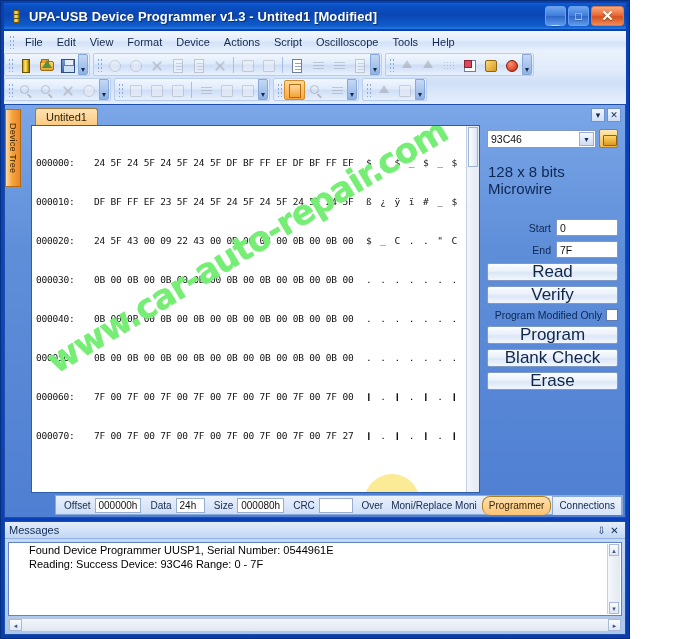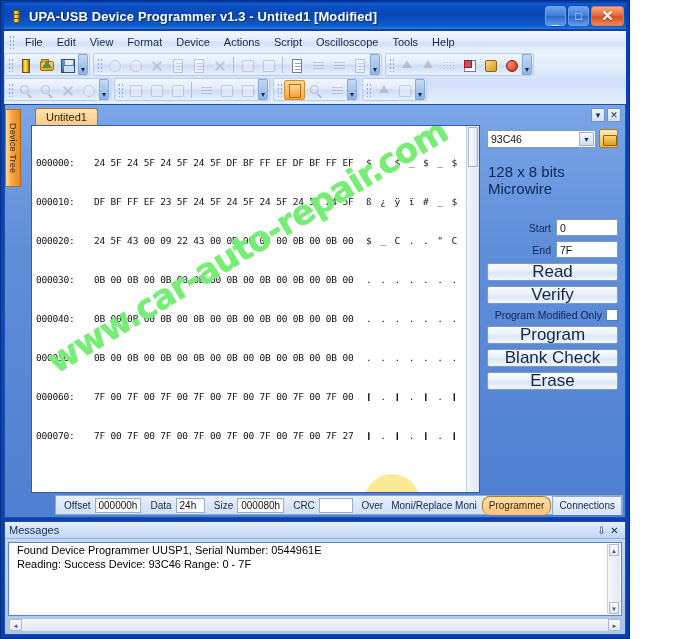--- a/index.html
+++ b/index.html
@@ -280,21 +280,21 @@
     height: 17px; display: flex; align-items: center;
     background: linear-gradient(180deg,#e4eefc,#c2d7f3);
     padding: 0 4px; font-size: 11px; color: #0f2a55; border-bottom: 1px solid #93b2e0;
   }
   .msghead .sp { flex: 1 1 auto; }
   .msghead .hbtn { width: 13px; text-align: center; font-size: 10px; color: #0f2a55; }
   .msgbody {
     position: absolute; left: 3px; right: 3px; top: 20px; bottom: 18px;
     background: #fff; border: 1px solid #5f84bf; overflow: hidden;
   }
-  .msgline { font-size: 11px; color: #000; padding: 1px 8px; white-space: nowrap; }
+  .msgline { font-size: 11px; color: #000; padding: 1px 20px; white-space: nowrap; }
   .msgvscroll { position: absolute; right: 1px; top: 1px; bottom: 1px; width: 13px;
                 background: linear-gradient(90deg,#f4f7fb,#e2e9f3); border-left:1px solid #c3cfe2;}
   .msgvscroll .ar { position:absolute; left:1px; right:1px; height:12px; text-align:center; font-size:7px;
                     line-height:11px; color:#41567a; background:linear-gradient(180deg,#fbfdff,#dfe7f3); border:1px solid #a8bad8;}
   .msgvscroll .ar.top { top:0; } .msgvscroll .ar.bot { bottom:0; }
   .msghscroll {
     position: absolute; left: 3px; right: 3px; bottom: 2px; height: 14px;
     background: linear-gradient(180deg,#f2f5fa,#e1e8f2); border: 1px solid #b6c5dd;
   }
   .msghscroll .ar { position:absolute; top:0; bottom:0; width:13px; text-align:center; font-size:7px;

